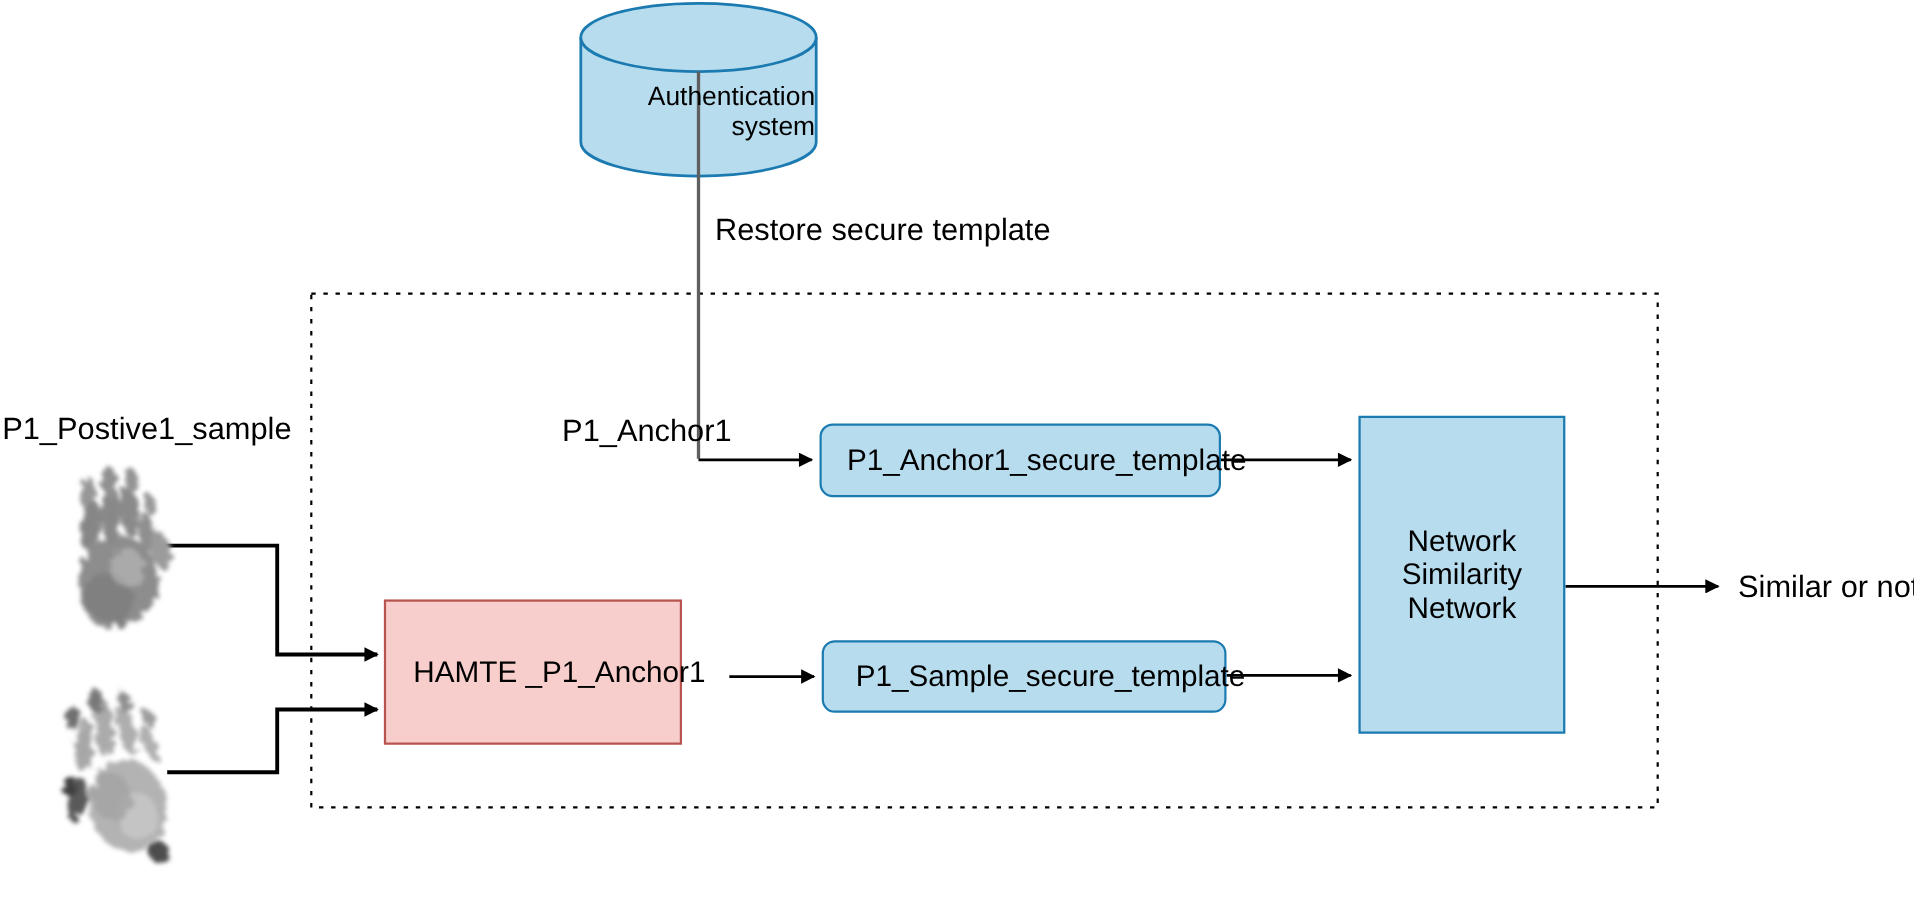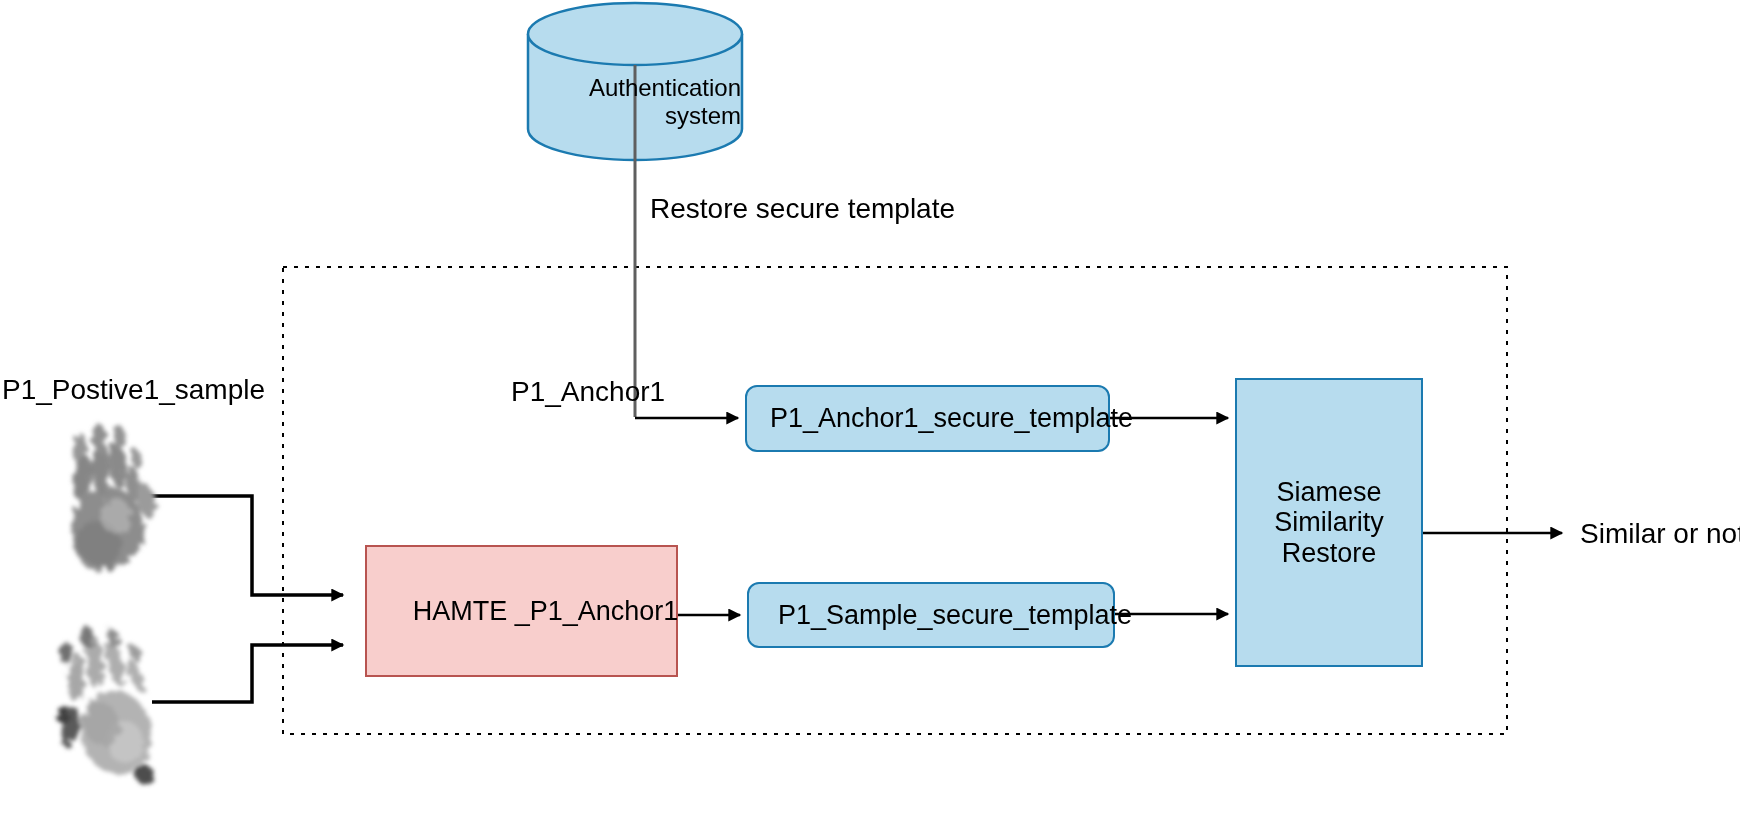--- a/index.html
+++ b/index.html
@@ -20,21 +20,21 @@
   .node{
     position:absolute;display:flex;align-items:center;justify-content:center;
     text-align:center;font-size:27px;line-height:1.12;box-sizing:border-box;padding-left:48px;
   }
   .node-blue{background:var(--node_blue_fill);border:2.5px solid var(--node_blue_stroke);}
   .rounded{border-radius:12px;white-space:nowrap;}
   #node-anchor-template{left:745px;top:385px;width:365px;height:67px;}
   #node-sample-template{left:747px;top:582px;width:368px;height:66px;align-items:center;}
   #node-siamese{left:1235px;top:378px;width:188px;height:289px;padding:0 18px;}
   #node-hamte{
-    left:365px;top:545px;width:313px;height:132px;white-space:nowrap;
+    left:349px;top:545px;width:271px;height:132px;white-space:nowrap;
     background:var(--node_red_fill);border:2.5px solid var(--node_red_stroke);
   }
   
   .lbl{position:absolute;font-size:28px;white-space:nowrap;}
   #lbl-positive{left:2px;top:374px;}
   #lbl-negative{left:0px;top:792px;}
   #lbl-anchor{left:465px;top:376px;margin-left:46px;}
   #lbl-restore{left:650px;top:193px;}
   #lbl-output{left:1580px;top:518px;}
   #lbl-database{
@@ -114,21 +114,21 @@
 
   <div id="node-sample-template" class="node node-blue rounded">
     <span>P1_Sample_secure_template</span>
   </div>
 
   <div id="node-hamte" class="node">
     <span>HAMTE _P1_Anchor1</span>
   </div>
 
   <div id="node-siamese" class="node node-blue">
-    <span>Siamese Similarity Restore</span>
+    <span>Network Similarity Network</span>
   </div>
 
   <div id="lbl-database">Authentication system</div>
 
   <div id="lbl-restore" class="lbl">Restore secure template</div>
 
   <div id="lbl-anchor" class="lbl">P1_Anchor1</div>
 
   <div id="lbl-positive" class="lbl">P1_Postive1_sample</div>
 

